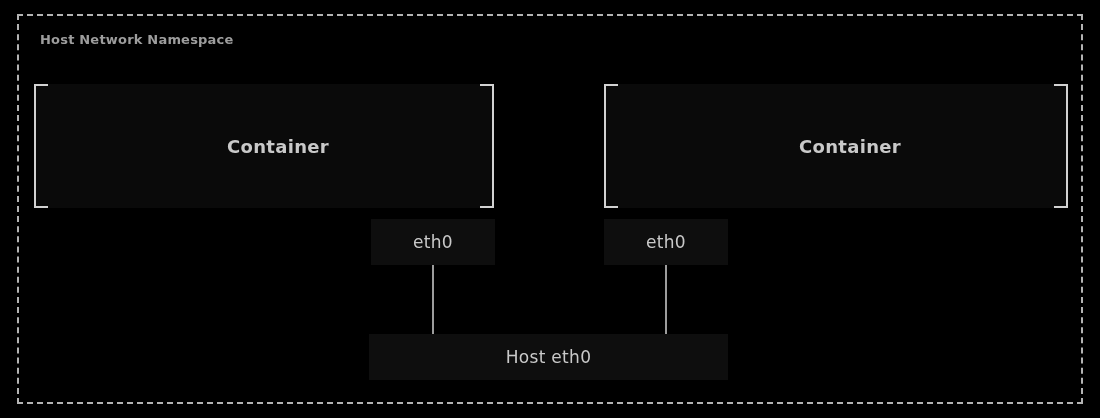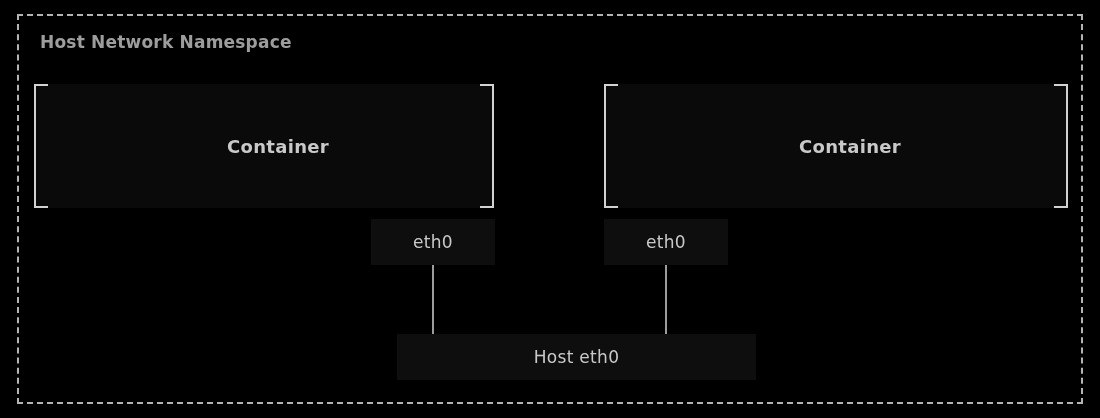--- a/index.html
+++ b/index.html
@@ -28,21 +28,21 @@
     height: 390px;
     border: 2px dashed #b4b4b4;
     box-sizing: border-box;
     background: transparent;
   }
 
   .host-namespace-title {
     position: absolute;
     left: 40px;
     top: 32px;
-    font-size: 17px;
+    font-size: 13px;
     font-weight: bold;
     color: #9d9d9d;
     letter-spacing: 0.2px;
     white-space: nowrap;
   }
 
   
   .container-box {
     position: absolute;
     background: #0a0a0a;
@@ -88,21 +88,21 @@
   }
   .iface-label {
     font-size: 17px;
     font-weight: normal;
     color: #c9c9c9;
     letter-spacing: 0.3px;
   }
 
   #iface-left  { left: 371px; top: 219px; width: 124px; height: 46px; }
   #iface-right { left: 604px; top: 219px; width: 124px; height: 46px; }
-  #host-iface  { left: 369px; top: 334px; width: 359px; height: 46px; margin-left: 28px; }
+  #host-iface  { left: 369px; top: 334px; width: 359px; height: 46px; }
 
   
   .connector {
     position: absolute;
     width: 2px;
     background: #9c9c9c;
   }
   #connector-left  { left: 432px; top: 265px; height: 69px; }
   #connector-right { left: 665px; top: 265px; height: 69px; }
 </style>

